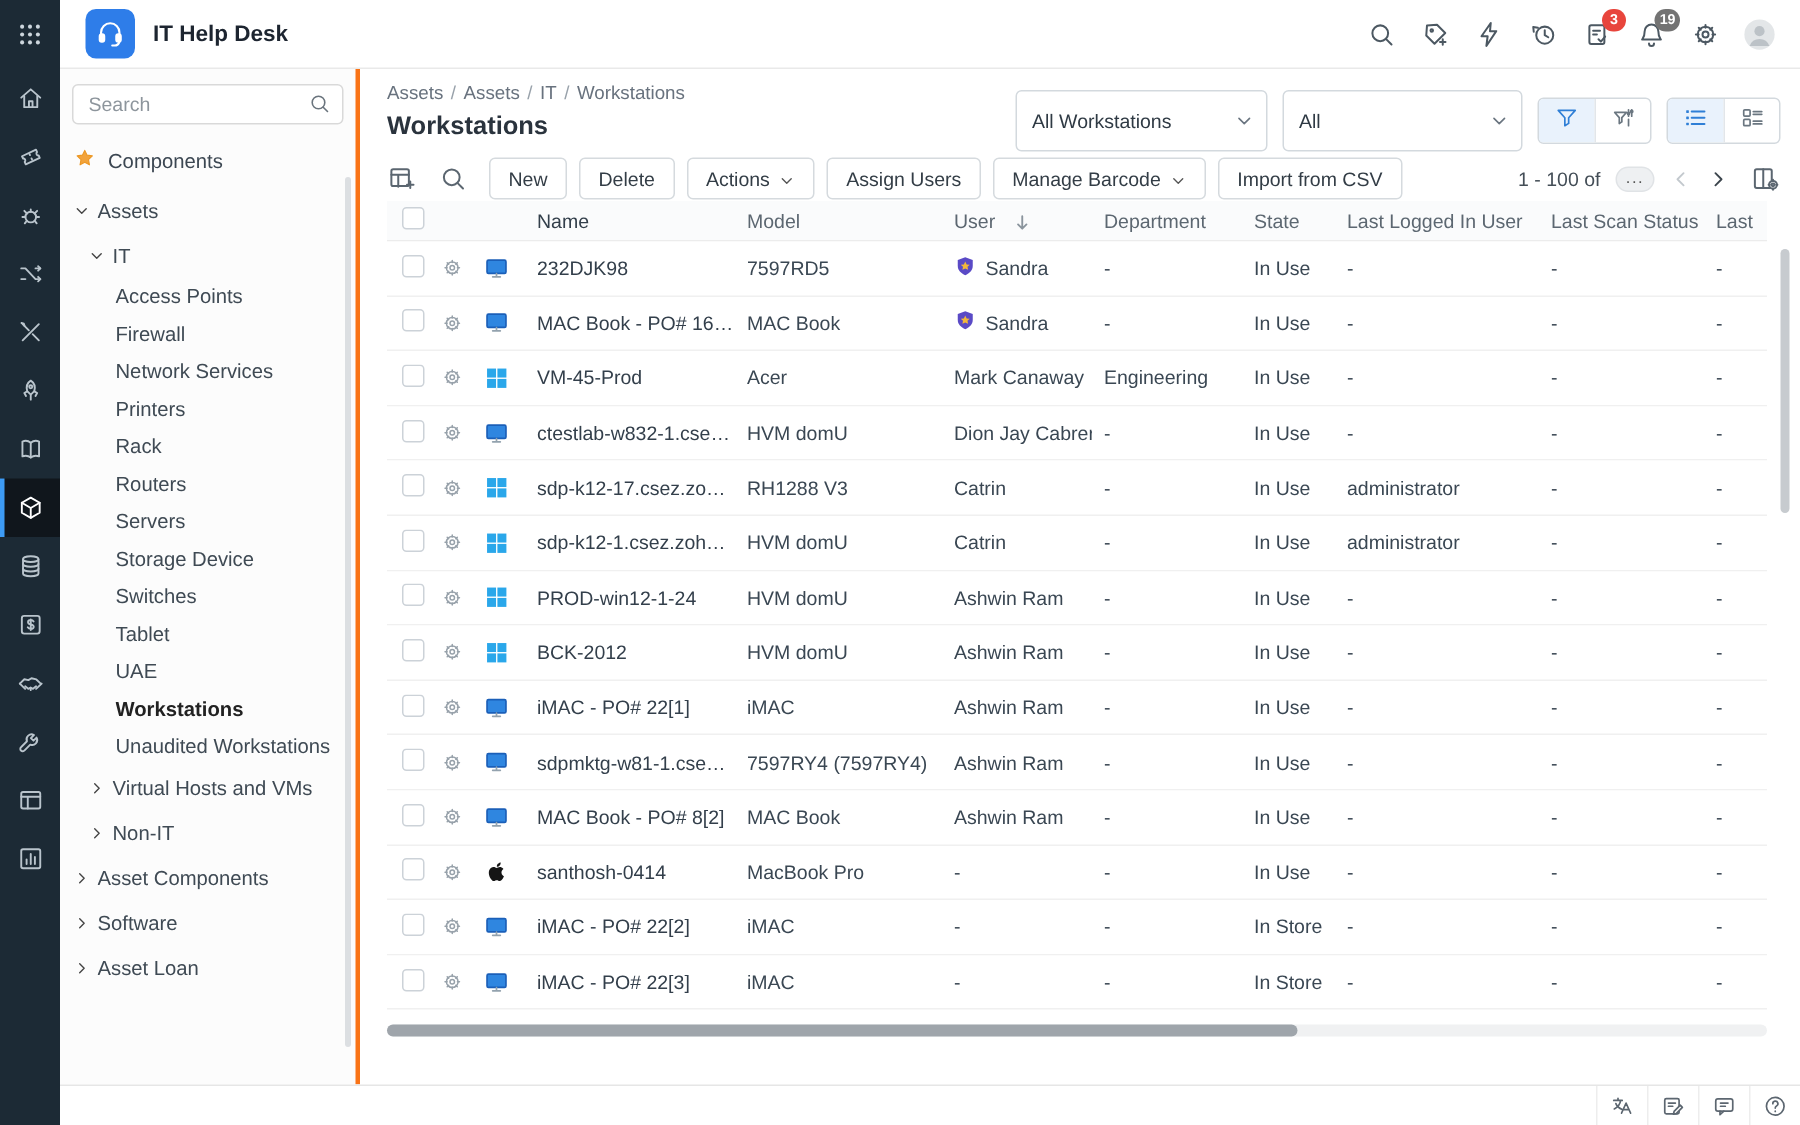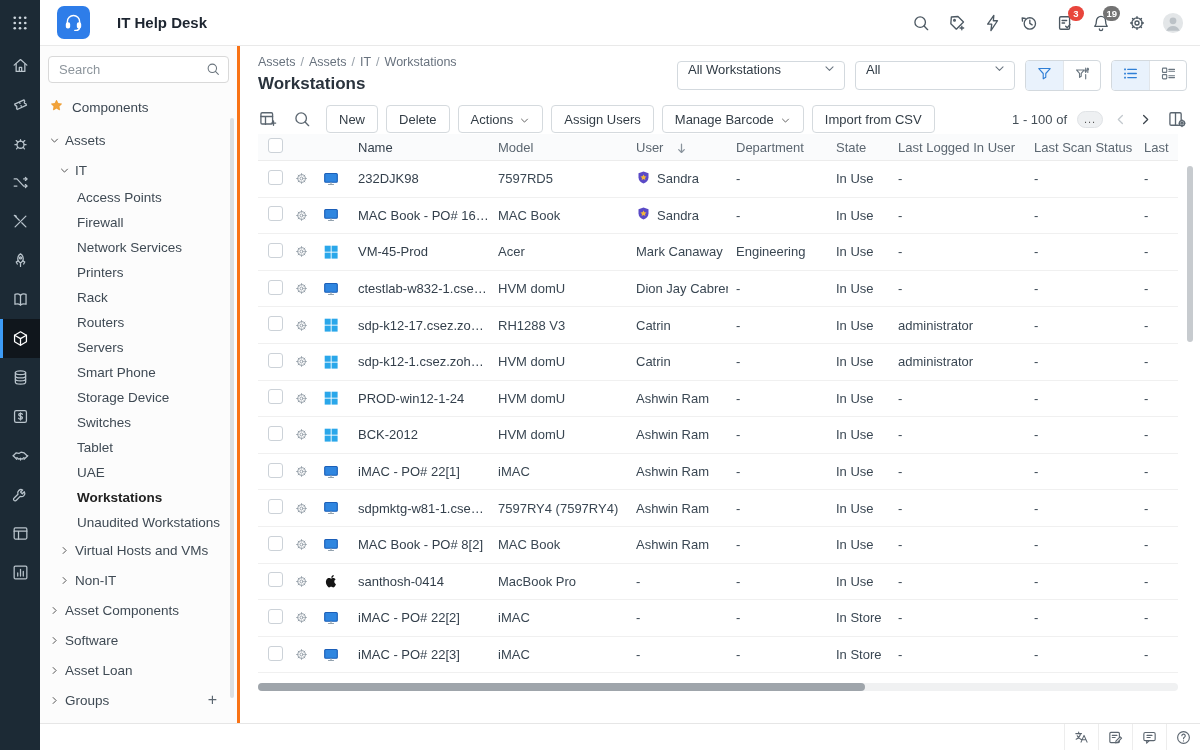--- a/index.html
+++ b/index.html
@@ -12,21 +12,21 @@
   .rail-top svg { width:18px; height:18px; }
   .rail-item { height:39px; display:flex; align-items:center; justify-content:center; color:#b9c4cc; cursor:pointer; position:relative; }
   .rail-item svg { width:19px; height:19px; }
   .rail-item.selected { background:#10161c; color:#ffffff; }
   .rail-item.selected::before { content:""; position:absolute; left:0; top:0; bottom:0; width:3px; background:#3d9bf5; }
 
   
   .topbar { position:absolute; left:40px; top:0; right:0; height:46px; background:#fff; border-bottom:1px solid #e9e9e9; display:flex; align-items:center; z-index:20; }
   .logo { width:33px; height:33px; border-radius:7px; background:#2e7de9; margin-left:17px; display:flex; align-items:center; justify-content:center; color:#fff; }
   .logo svg { width:21px; height:21px; }
-  .app-title { font-size:15px; font-weight:bold; color:#1d2530; margin-left:27px; }
+  .app-title { font-size:15px; font-weight:bold; color:#1d2530; margin-left:12px; }
   .top-actions { margin-left:auto; display:flex; align-items:center; gap:14px; padding-right:16px; }
   .top-ico { position:relative; width:22px; height:22px; color:#4c5862; display:flex; align-items:center; justify-content:center; cursor:pointer; }
   .top-ico svg { width:20px; height:20px; }
   .top-ico .avatar-svg { width:26px; height:26px; }
   .badge { position:absolute; top:-6px; right:-8px; min-width:16px; height:15px; padding:0 3px; border-radius:8px; color:#fff; font-size:9.5px; font-weight:bold; display:flex; align-items:center; justify-content:center; }
   .badge.red { background:#e8453c; }
   .badge.blue { background:#737373; }
 
   
   .sidebar { position:absolute; left:40px; top:46px; width:200px; bottom:27px; background:#fcfcfc; border-right:3px solid #f97316; overflow:hidden; z-index:10; }
@@ -45,21 +45,21 @@
   .tree-row.selected .lbl { font-weight:bold; color:#222; }
   .tree-row .plus { margin-left:auto; margin-right:20px; color:#5b6670; font-size:16px; line-height:1; }
   .side-scroll { position:absolute; right:3px; top:72px; width:4px; height:580px; background:#dcdfe2; border-radius:2px; }
 
   
   .content { position:absolute; left:240px; top:46px; right:0; bottom:27px; background:#fff; }
   .crumbs { position:absolute; top:9px; left:18px; font-size:12.5px; color:#68727e; }
   .crumbs .sep { margin:0 5px; color:#98a1aa; }
   .page-title { position:absolute; top:28px; left:18px; font-size:17px; font-weight:bold; color:#2a333d; }
   .controls { position:absolute; top:14px; right:13px; display:flex; align-items:center; gap:10px; }
-  .select { height:29px; border:1px solid #d3d9de; border-radius:4px; background:#fff; display:flex; align-items:flex-start; font-size:13px; color:#2f3a44; padding:0 8px 0 10px; cursor:pointer; }
+  .select { height:41px; border:1px solid #d3d9de; border-radius:4px; background:#fff; display:flex; align-items:center; font-size:13px; color:#2f3a44; padding:0 8px 0 10px; cursor:pointer; }
   .select .sel-lbl { flex:1; white-space:nowrap; overflow:hidden; }
   .select .sel-caret { width:13px; height:13px; color:#6a7580; margin-left:8px; }
   .select.w1 { width:168px; } .select.w2 { width:160px; }
   .seg { display:flex; border:1px solid #d3d9de; border-radius:4px; overflow:hidden; background:#fff; }
   .seg-cell { width:37px; height:29px; display:flex; align-items:center; justify-content:center; color:#6a7680; cursor:pointer; }
   .seg-cell + .seg-cell { border-left:1px solid #e2e6ea; }
   .seg-cell.active { background:#e9f2fc; color:#2f7fd6; }
   .seg-cell svg { width:17px; height:17px; }
 
   .toolbar { position:absolute; top:59px; left:18px; right:13px; display:flex; align-items:center; }
@@ -333,23 +333,20 @@
         <div class="tree-row leaf" style="padding-left: 37px;">
           <span class="lbl">Rack</span>
         </div>
         <div class="tree-row leaf" style="padding-left: 37px;">
           <span class="lbl">Routers</span>
         </div>
         <div class="tree-row leaf" style="padding-left: 37px;">
           <span class="lbl">Servers</span>
         </div>
         <div class="tree-row leaf" style="padding-left: 37px;">
-          <span class="lbl">Smart Phone</span>
-        </div>
-        <div class="tree-row leaf" style="padding-left: 37px;">
           <span class="lbl">Storage Device</span>
         </div>
         <div class="tree-row leaf" style="padding-left: 37px;">
           <span class="lbl">Switches</span>
         </div>
         <div class="tree-row leaf" style="padding-left: 37px;">
           <span class="lbl">Tablet</span>
         </div>
         <div class="tree-row leaf" style="padding-left: 37px;">
           <span class="lbl">UAE</span>
@@ -392,29 +389,20 @@
           </span>
           <span class="lbl">Software</span>
         </div>
         <div class="tree-row group" style="padding-left: 9px;">
           <span class="chev">
             <svg viewBox="0 0 24 24" fill="none" stroke="currentColor" stroke-width="1.6" stroke-linecap="round" stroke-linejoin="round">
               <path d="M9 5.5l6.5 6.5L9 18.5" stroke-width="2"></path>
             </svg>
           </span>
           <span class="lbl">Asset Loan</span>
-        </div>
-        <div class="tree-row group" style="padding-left: 9px;">
-          <span class="chev">
-            <svg viewBox="0 0 24 24" fill="none" stroke="currentColor" stroke-width="1.6" stroke-linecap="round" stroke-linejoin="round">
-              <path d="M9 5.5l6.5 6.5L9 18.5" stroke-width="2"></path>
-            </svg>
-          </span>
-          <span class="lbl">Groups</span>
-          <span class="plus">+</span>
         </div>
         <div class="tree-row group" style="padding-left: 9px;"></div>
       </div>
     <div class="side-scroll"></div>
   </nav>
 
   <main class="content">
     <div class="crumbs" id="crumbs"><span>Assets</span><span class="sep">/</span><span>Assets</span><span class="sep">/</span><span>IT</span><span class="sep">/</span><span>Workstations</span></div>
     <div class="page-title">Workstations</div>
 

